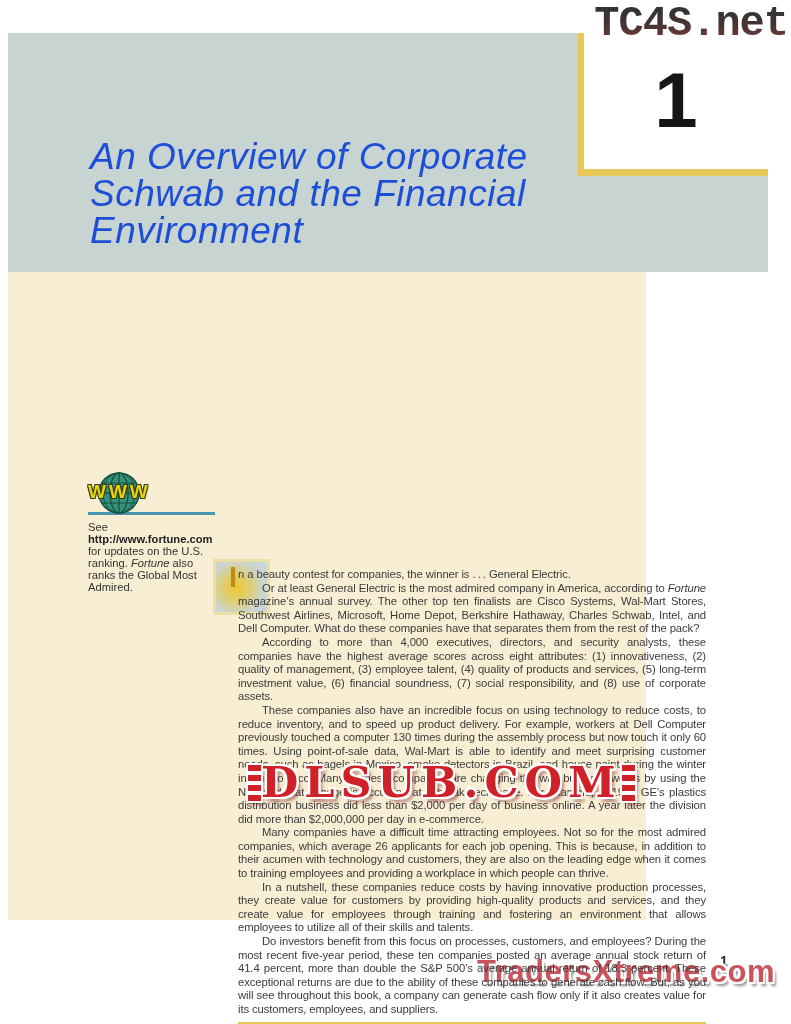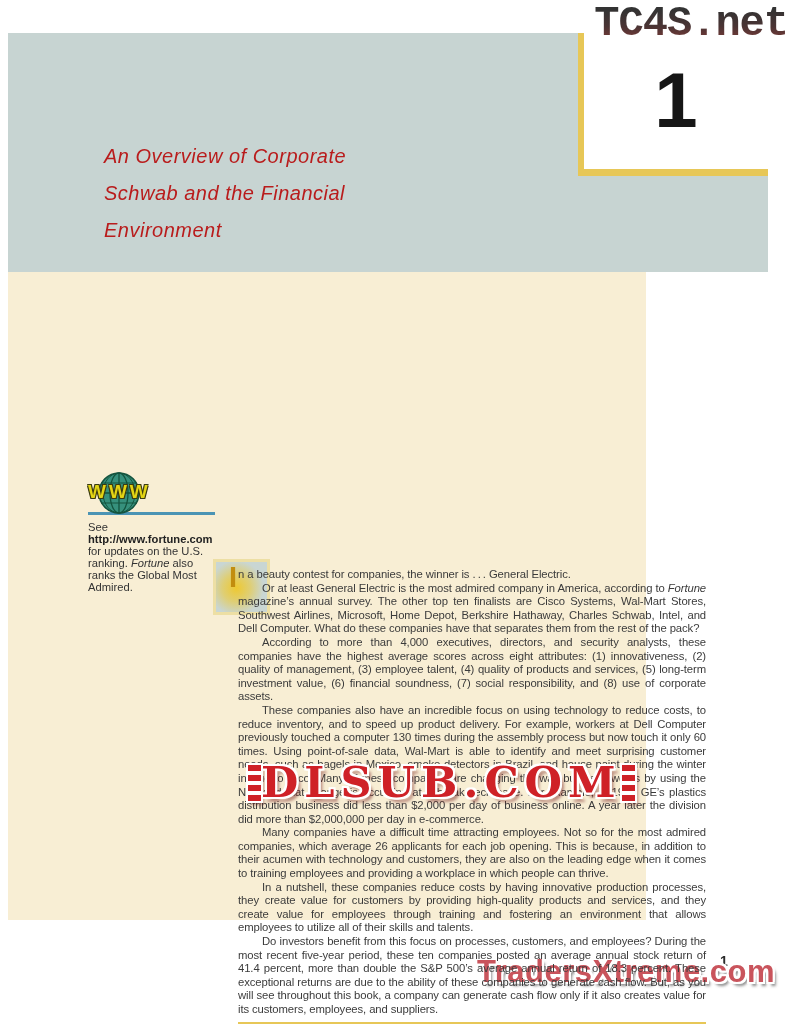--- a/index.html
+++ b/index.html
@@ -26,24 +26,24 @@
     border-bottom:7px solid #e7c757;
   }
   .chapter-number {
     position:absolute; left:0; top:28px; width:100%;
     text-align:center;
     font-size:78px; font-weight:700; color:#161616;
     font-family:"Liberation Sans", sans-serif;
     line-height:1;
   }
   .chapter-title {
-    position:absolute; left:96px; top:105px;
-    font-size:20px; line-height:37px;
+    position:absolute; left:82px; top:105px;
+    font-size:37px; line-height:37px;
     font-style:italic; font-weight:300;
-    color:#b91c1c; letter-spacing:0.5px;
+    color:#1d4ed8; letter-spacing:0.5px;
   }
 
   
   .wm-top {
     position:absolute; top:0px; right:3px;
     font-size:42px; font-weight:800; letter-spacing:-1px;
     font-family:Liberation Mono, monospace;
     background:linear-gradient(180deg,#333333 20%,#4a3434 55%,#8a3c38 95%);
     -webkit-background-clip:text; background-clip:text;
     -webkit-text-fill-color:transparent; color:#6b3736;

